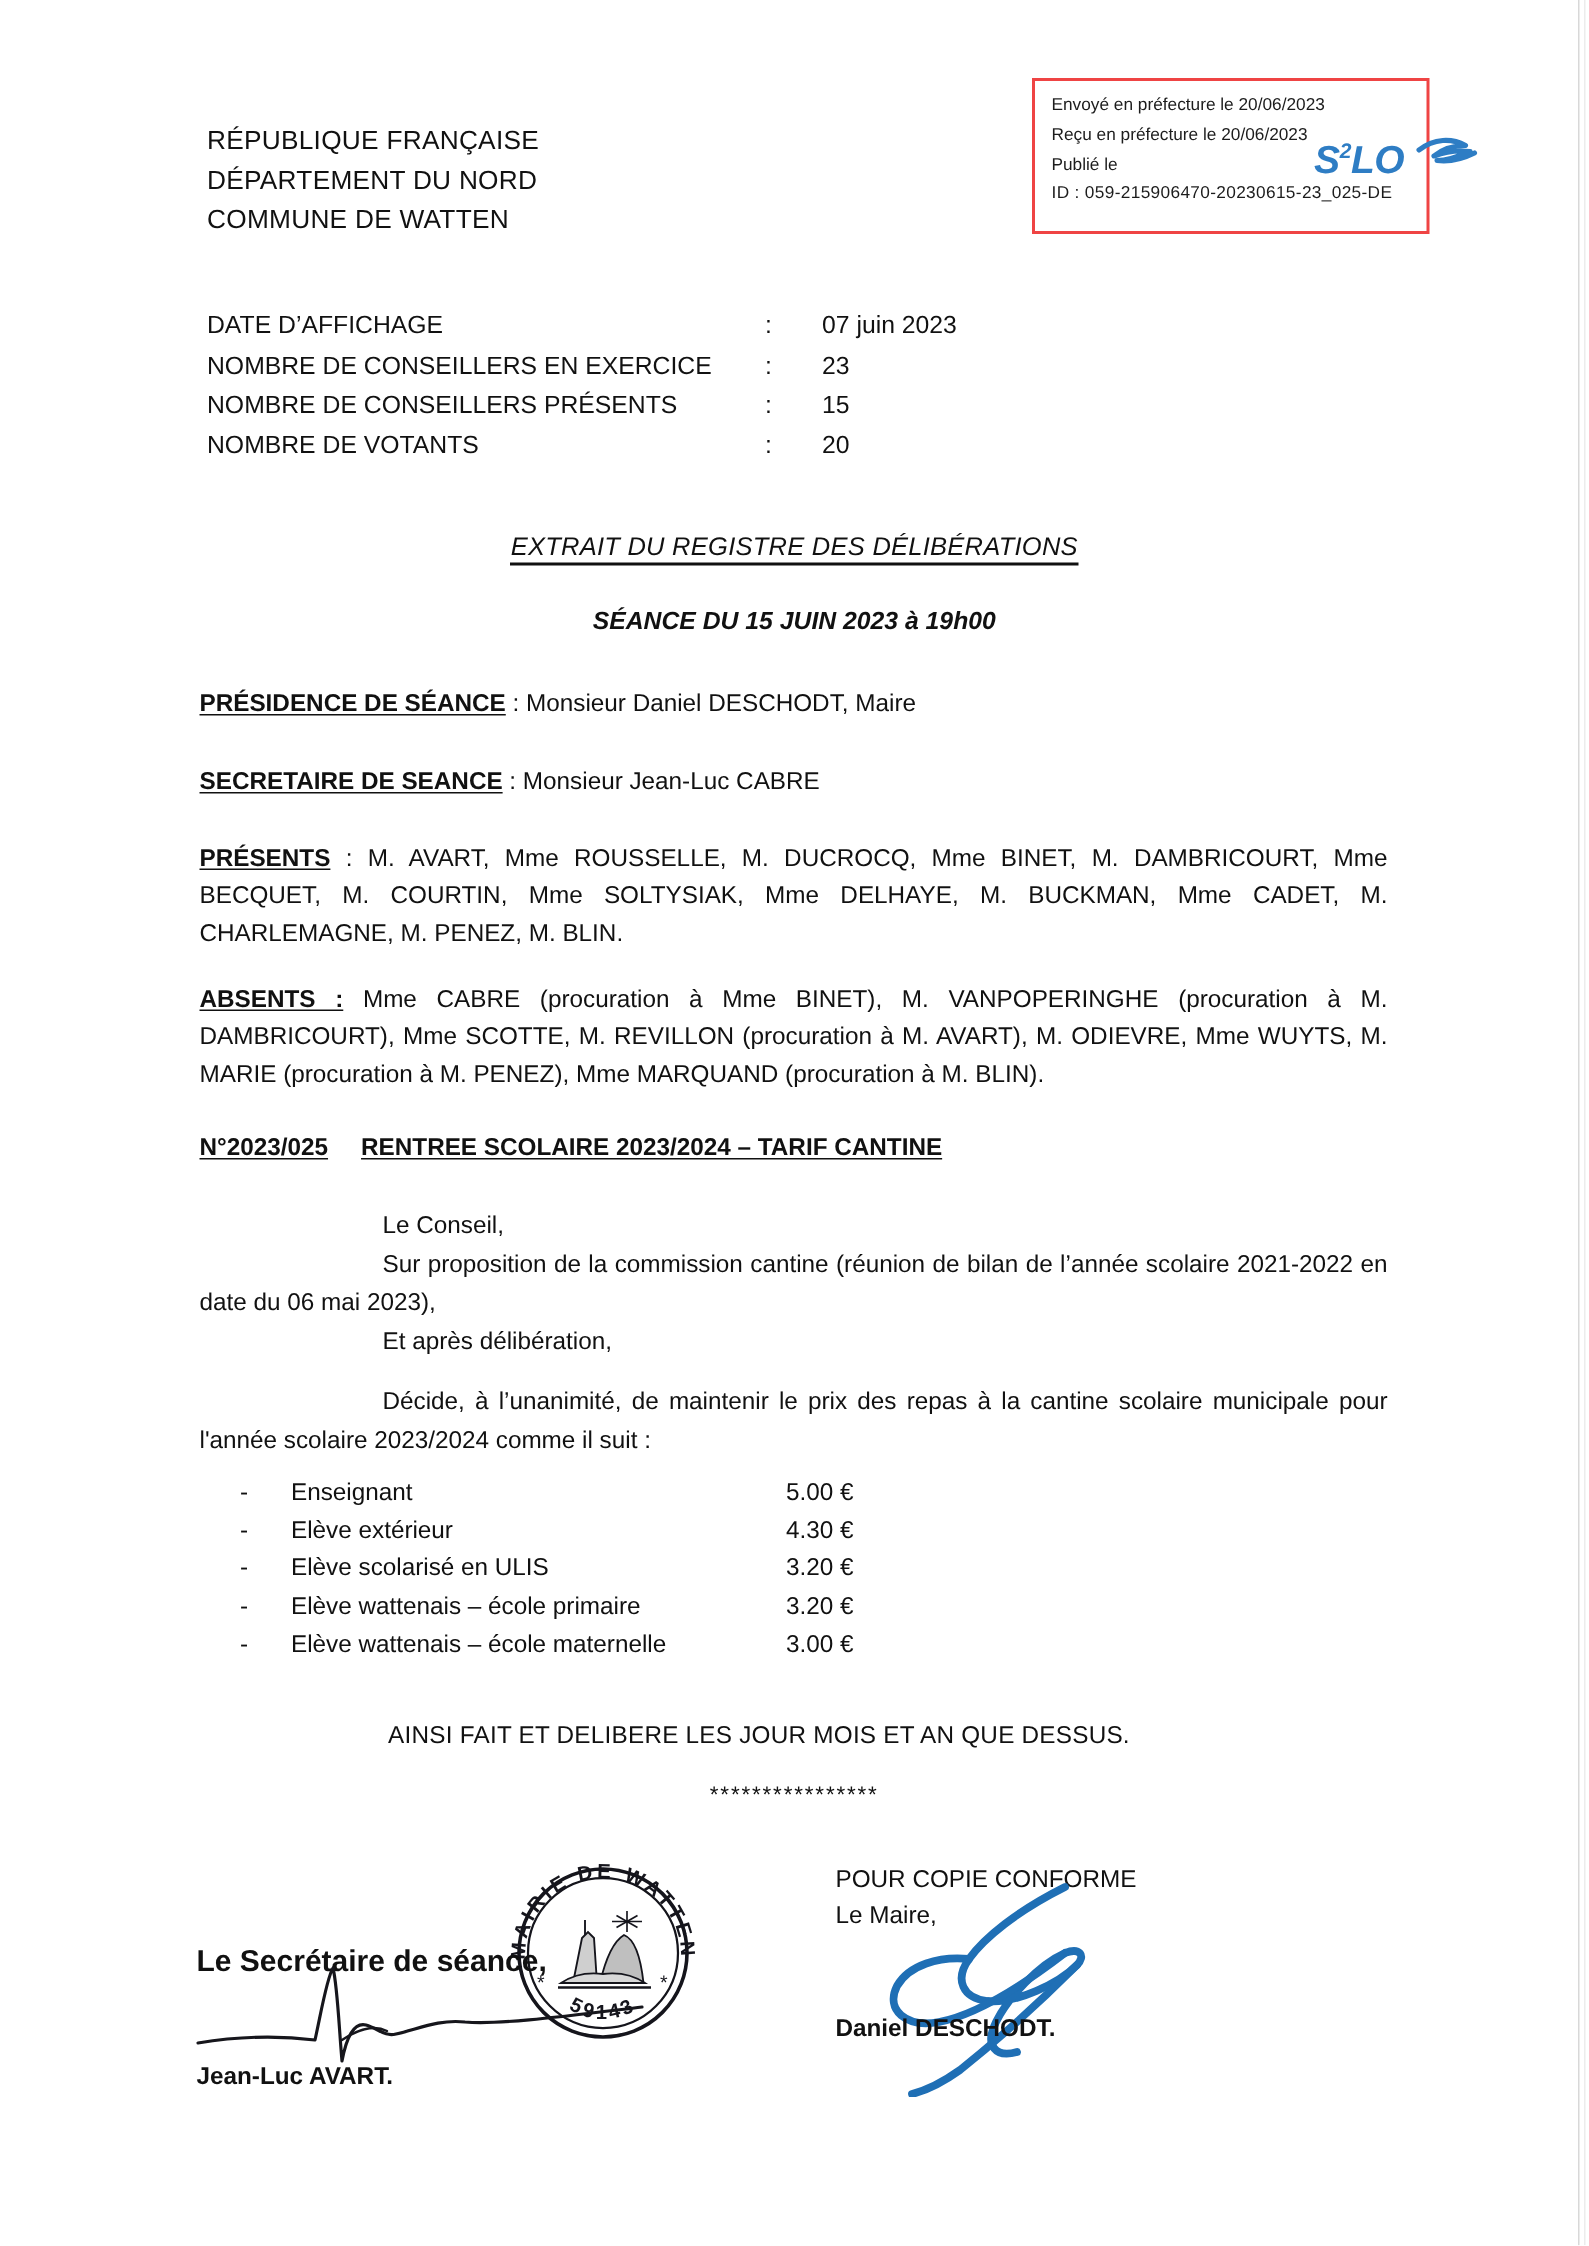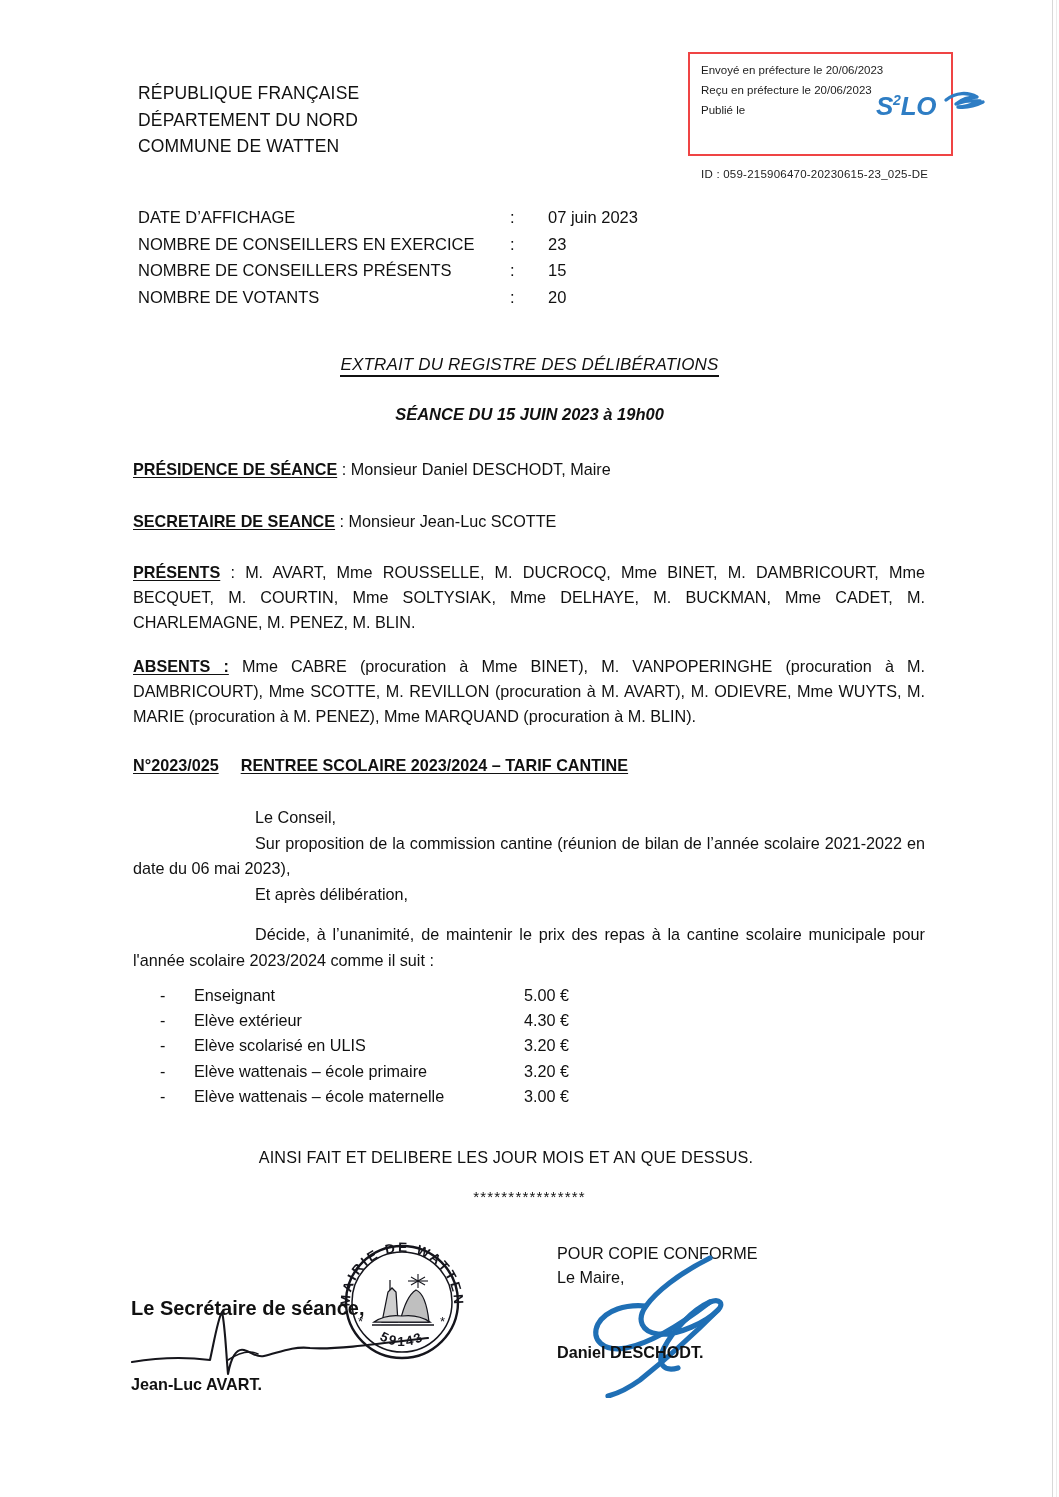--- a/index.html
+++ b/index.html
@@ -47,21 +47,20 @@
     padding: 7px 0 0 11px;
     font-size: 11.5px;
     line-height: 1.72;
     color: #1c1c1c;
   }
   .prefecture-box .pref-line {
     white-space: nowrap;
   }
   .pref-id {
     letter-spacing: 0.02em;
-    margin-top: 45px;
   }
   .slo-logo {
     position: absolute;
     left: 186px;
     top: 28px;
     width: 132px;
     height: 40px;
     pointer-events: none;
   }
   .slo-text {
@@ -316,21 +315,21 @@
     </tbody>
   </table>
 
   <div class="title-main">
     <span>EXTRAIT DU REGISTRE DES DÉLIBÉRATIONS</span>
   </div>
   <div class="title-sub">SÉANCE DU 15 JUIN 2023 à 19h00</div>
 
   <div class="blk blk-presidence"><span class="lbl-u">PRÉSIDENCE DE SÉANCE</span><span> : Monsieur Daniel DESCHODT, Maire</span></div>
 
-  <div class="blk blk-secretaire"><span class="lbl-u">SECRETAIRE DE SEANCE</span><span> : Monsieur Jean-Luc SCOTTE</span></div>
+  <div class="blk blk-secretaire"><span class="lbl-u">SECRETAIRE DE SEANCE</span><span> : Monsieur Jean-Luc CABRE</span></div>
 
   <div class="blk blk-absents"><span class="lbl-u">ABSENTS :</span><span> Mme CABRE (procuration à Mme BINET), M. VANPOPERINGHE (procuration à M. DAMBRICOURT), Mme SCOTTE, M. REVILLON (procuration à M. AVART), M. ODIEVRE, Mme WUYTS, M. MARIE (procuration à M. PENEZ), Mme MARQUAND (procuration à M. BLIN).</span></div>
 
   <div class="blk blk-presents"><span class="lbl-u">PRÉSENTS</span><span> : M. AVART, Mme ROUSSELLE, M. DUCROCQ, Mme BINET, M. DAMBRICOURT, Mme BECQUET, M. COURTIN, Mme SOLTYSIAK, Mme DELHAYE, M. BUCKMAN, Mme CADET, M. CHARLEMAGNE, M. PENEZ, M. BLIN.</span></div>
 
   <div class="delib-head"><span class="num">N°2023/025</span><span class="gap"></span><span class="subject">RENTREE SCOLAIRE 2023/2024 – TARIF CANTINE</span></div>
 
   <div class="para p-conseil"><span class="ind"></span><span>Le Conseil,</span><br><span class="ind"></span><span>Sur proposition de la commission cantine (réunion de bilan de l’année scolaire 2021-2022 en date du 06 mai 2023),</span><br><span class="ind"></span><span>Et après délibération,</span></div>
 
   <div class="para p-decide"><span class="ind"></span><span>Décide, à l’unanimité, de maintenir le prix des repas à la cantine scolaire municipale pour l'année scolaire 2023/2024 comme il suit :</span></div>

